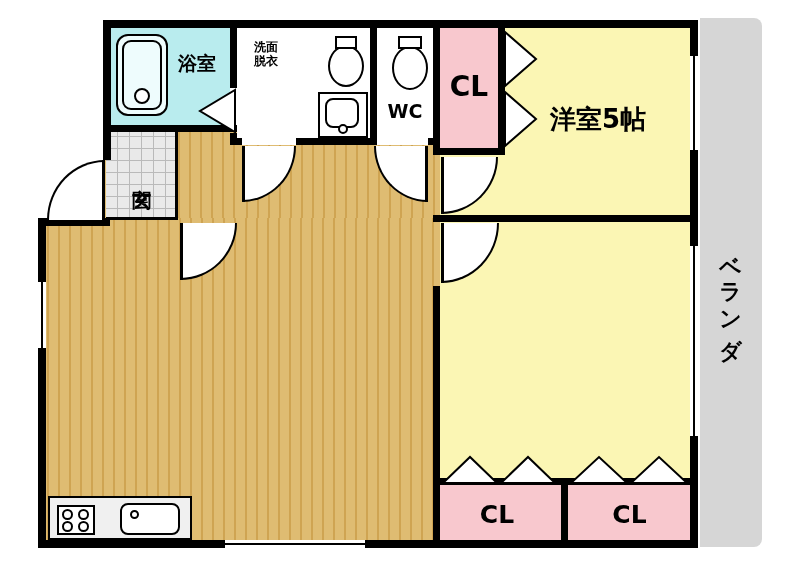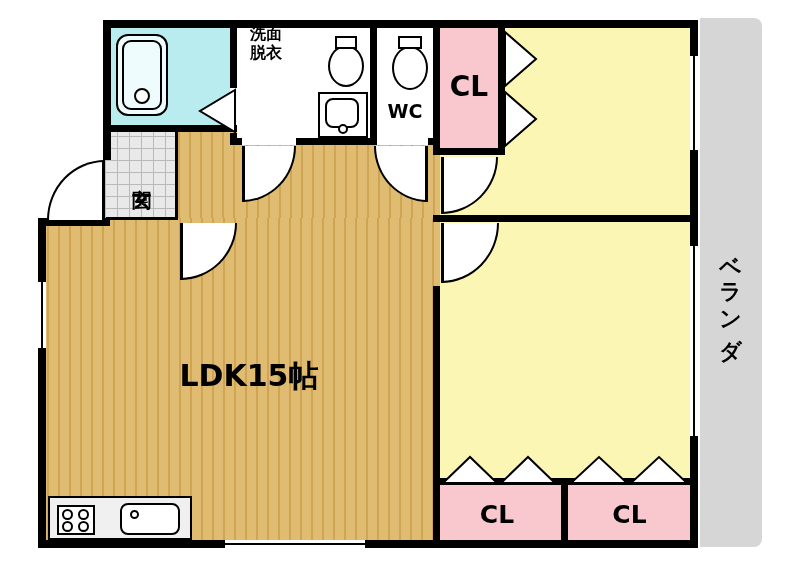--- a/index.html
+++ b/index.html
@@ -133,25 +133,26 @@
   </svg>
   <svg class="tri" style="left:441px;top:455px;" width="118" height="30">
     <polygon points="2,28 56,28 29,2" fill="#fff" stroke="#000" stroke-width="2"></polygon>
     <polygon points="60,28 114,28 87,2" fill="#fff" stroke="#000" stroke-width="2"></polygon>
   </svg>
   <svg class="tri" style="left:569px;top:455px;" width="120" height="30">
     <polygon points="2,28 58,28 30,2" fill="#fff" stroke="#000" stroke-width="2"></polygon>
     <polygon points="62,28 118,28 90,2" fill="#fff" stroke="#000" stroke-width="2"></polygon>
   </svg>
 
-  <div class="label" style="left:238px;top:24px;width:56px;font-size:16px;">
+  <div class="label" style="left:152px;top:52px;width:90px;font-size:19px;">浴室</div>
+  <div class="label" style="left:238px;top:40px;width:56px;font-size:12px;">
     <div>洗面</div>
     <div>脱衣</div>
   </div>
   <div class="label" style="left:377px;top:100px;width:56px;font-size:19px;">WC</div>
   <div class="label" style="left:440px;top:70px;width:58px;font-size:28px;">CL</div>
+  <div class="label" style="left:498px;top:104px;width:200px;font-size:26px;">洋室5帖</div>
   <div class="label vert" style="left:131px;top:140px;height:72px;font-size:19px;letter-spacing:2px;">玄関</div>
-  <div class="label" style="left:99px;top:358px;width:300px;font-size:30px;">LDK15帖</div>
   <div class="label" style="left:433px;top:500px;width:128px;font-size:25px;">CL</div>
   <div class="label" style="left:568px;top:500px;width:123px;font-size:25px;">CL</div>
   <div class="label vert" style="left:717px;top:222px;height:145px;font-size:22px;letter-spacing:2px;font-weight:700;">ベランダ</div>
 
 </div>
 
 </body></html>

